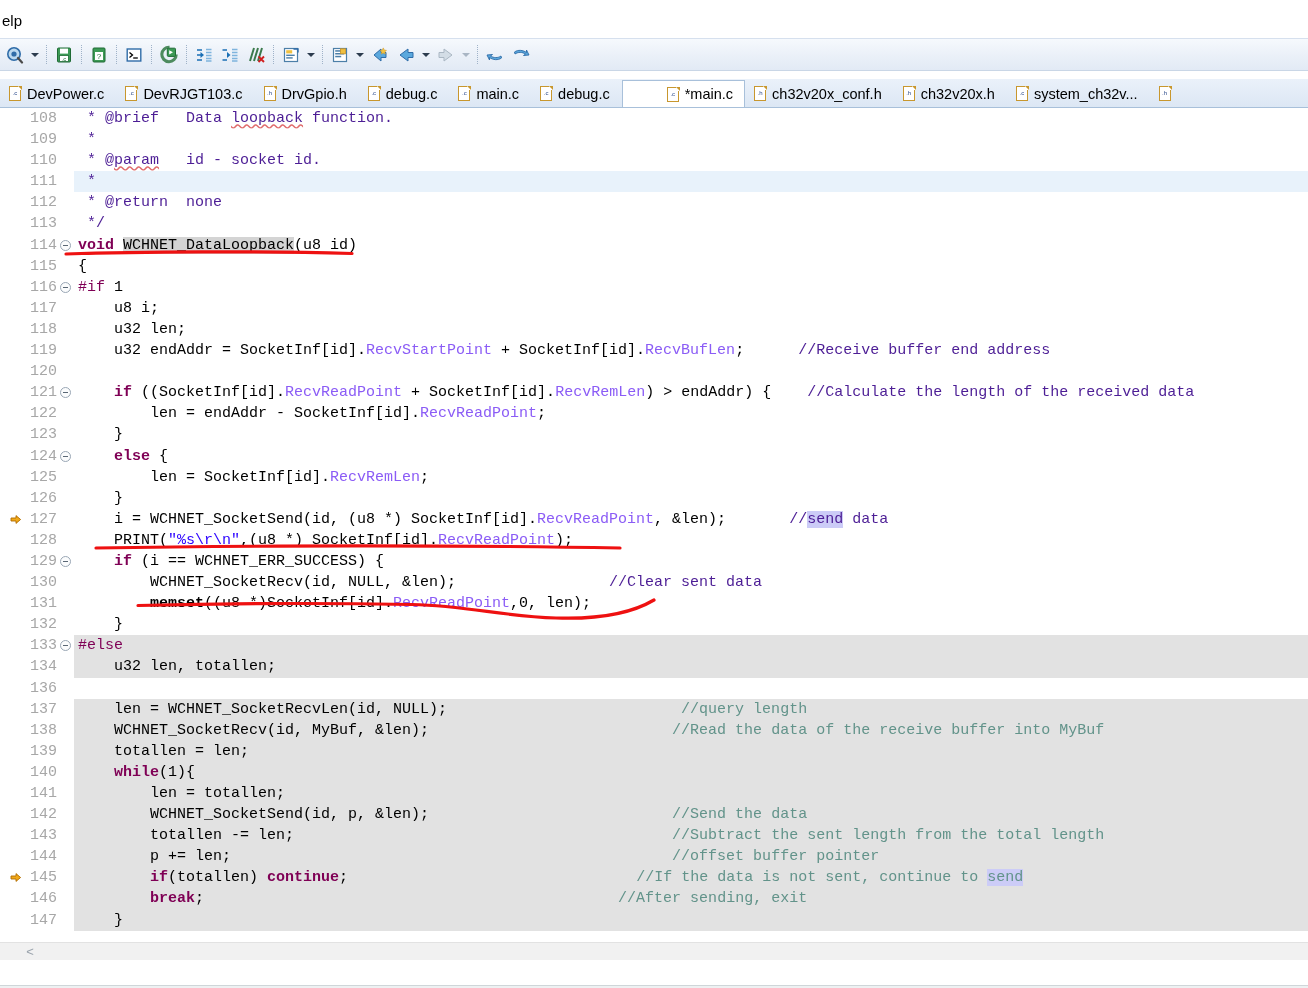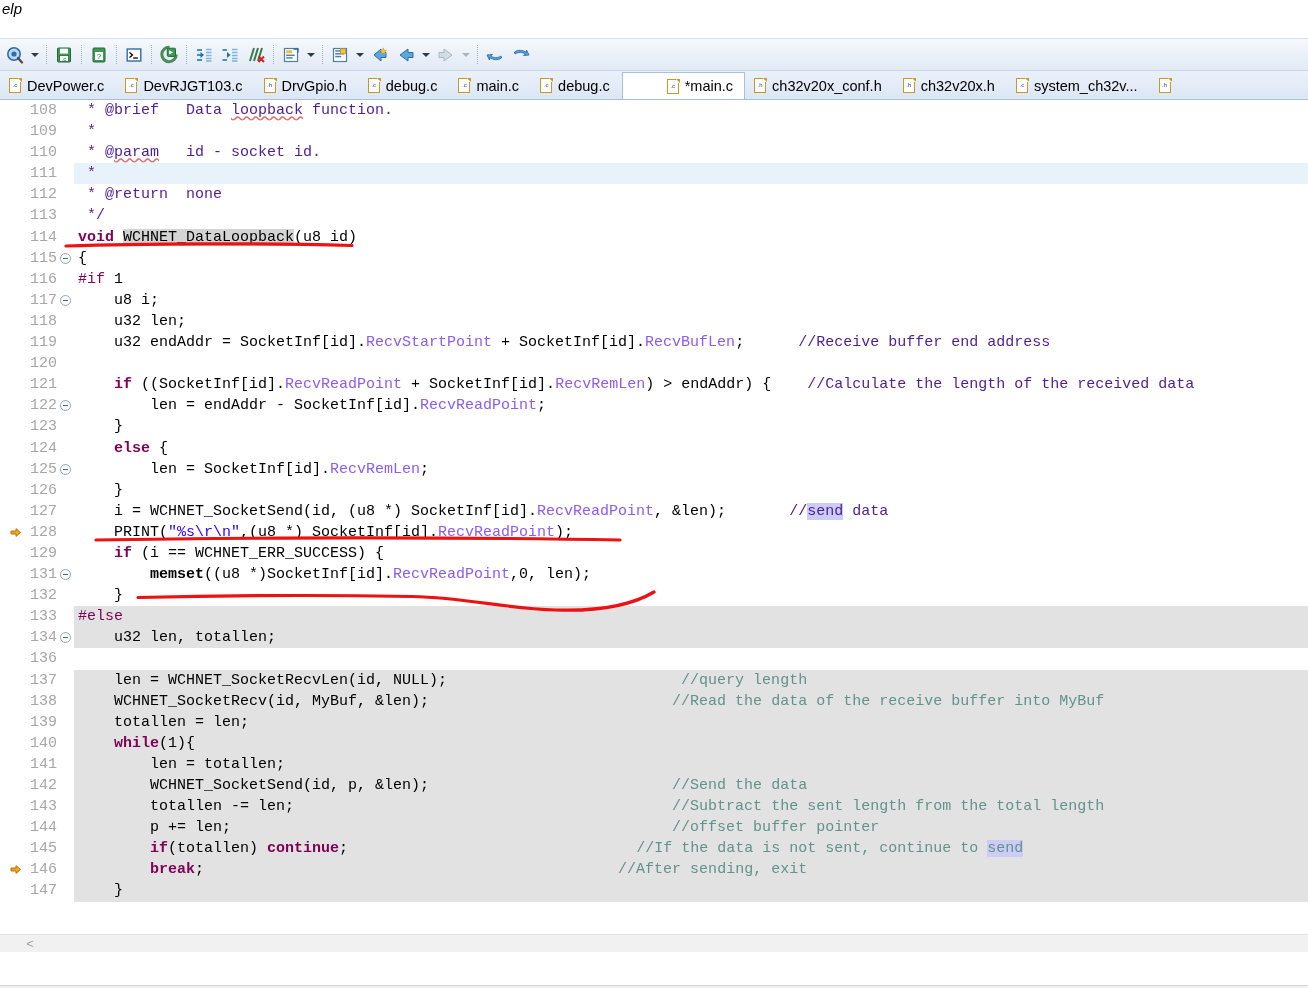--- a/index.html
+++ b/index.html
@@ -12,25 +12,24 @@
   }
 
   
   #menubar-strip {
     height: 38px;
     background: #ffffff;
     position: relative;
   }
   #menubar-strip .menu-label {
     position: absolute;
-    left: 2px; top: 0;
+    left: 2px; top: 12px;
     font-size: 15px;
     color: #000000;
     line-height: 18px;
-    font-style: italic;
   }
 
   
   #toolbar {
     height: 33px;
     background: linear-gradient(to bottom, #f6f9fd 0%, #eaf0f8 55%, #e2eaf5 100%);
     border-top: 1px solid #d6e0ee;
     border-bottom: 1px solid #c9d6e6;
     display: flex;
     align-items: center;
@@ -65,20 +64,21 @@
 
   
   #tabbar {
     height: 29px;
     background: linear-gradient(to bottom, #eaf1fa 0%, #dce7f4 100%);
     border-bottom: 1px solid #a8c0da;
     display: flex;
     align-items: flex-end;
     overflow: hidden;
     position: relative;
+    margin-top: 8px;
   }
   .tab {
     height: 27px;
     display: flex;
     align-items: center;
     gap: 5px;
     padding: 0 11px 0 9px;
     font-size: 14.5px;
     color: #000000;
     white-space: nowrap;
@@ -126,21 +126,21 @@
     overflow: hidden;
   }
   .line {
     position: relative;
     height: 21.1px;
     line-height: 21.1px;
     white-space: pre;
     font-family: "Liberation Mono", monospace;
     font-size: 15px;
     display: flex;
-    align-items: flex-end;
+    align-items: flex-start;
   }
   .line.cur .code-cell { background: #e8f2fb; }
   .line.inactive .code-cell { background: #e2e2e2; }
 
   
   .chgbar {
     flex: 0 0 10px;
     background: #ffffff;
   }
   .line.changed .chgbar {
@@ -533,20 +533,21 @@
       <div class="line changed"><div class="chgbar"></div><div class="mark"></div><div class="lnum">122</div><div class="fold"></div><div class="vsep"></div><div class="code-cell"><span class="pl">        len = endAddr - SocketInf[id].</span><span class="fld">RecvReadPoint</span><span class="pl">;</span></div></div>
       <div class="line changed"><div class="chgbar"></div><div class="mark"></div><div class="lnum">123</div><div class="fold"></div><div class="vsep"></div><div class="code-cell"><span class="pl">    }</span></div></div>
       <div class="line changed"><div class="chgbar"></div><div class="mark"></div><div class="lnum">124</div><div class="fold"><span class="foldbox"></span></div><div class="vsep"></div><div class="code-cell"><span class="pl">    </span><span class="kw">else</span><span class="pl"> {</span></div></div>
       <div class="line changed"><div class="chgbar"></div><div class="mark"></div><div class="lnum">125</div><div class="fold"></div><div class="vsep"></div><div class="code-cell"><span class="pl">        len = SocketInf[id].</span><span class="fld">RecvRemLen</span><span class="pl">;</span></div></div>
       <div class="line changed"><div class="chgbar"></div><div class="mark"></div><div class="lnum">126</div><div class="fold"></div><div class="vsep"></div><div class="code-cell"><span class="pl">    }</span></div></div>
       <div class="line changed"><div class="chgbar"></div><div class="mark"><svg class="dbg-arrow" viewBox="0 0 12 11">
             <path d="M1 4 L6 4 L6 1.6 L10.6 5.5 L6 9.4 L6 7 L1 7 Z" fill="#f0a818" stroke="#b06c00" stroke-width="0.9"></path>
           </svg></div><div class="lnum">127</div><div class="fold"></div><div class="vsep"></div><div class="code-cell"><span class="pl">    i = WCHNET_SocketSend(id, (u8 *) SocketInf[id].</span><span class="fld">RecvReadPoint</span><span class="pl">, &amp;len);       </span><span class="cmt">//</span><span class="cmt occ">send</span><span class="cmt"> data</span></div></div>
       <div class="line changed"><div class="chgbar"></div><div class="mark"></div><div class="lnum">128</div><div class="fold"></div><div class="vsep"></div><div class="code-cell"><span class="pl">    PRINT(</span><span class="str">"%s\r\n"</span><span class="pl">,(u8 *) SocketInf[id].</span><span class="fld">RecvReadPoint</span><span class="pl">);</span></div></div>
       <div class="line changed"><div class="chgbar"></div><div class="mark"></div><div class="lnum">129</div><div class="fold"><span class="foldbox"></span></div><div class="vsep"></div><div class="code-cell"><span class="pl">    </span><span class="kw">if</span><span class="pl"> (i == WCHNET_ERR_SUCCESS) {</span></div></div>
+      <div class="line changed"><div class="chgbar"></div><div class="mark"></div><div class="lnum">130</div><div class="fold"></div><div class="vsep"></div><div class="code-cell"><span class="pl">        WCHNET_SocketRecv(id, NULL, &amp;len);                 </span><span class="cmt">//Clear sent data</span></div></div>
       <div class="line changed"><div class="chgbar"></div><div class="mark"></div><div class="lnum">131</div><div class="fold"></div><div class="vsep"></div><div class="code-cell"><span class="pl">        </span><span class="pl bold-memset" style="font-weight: bold;">memset</span><span class="pl">((u8 *)SocketInf[id].</span><span class="fld">RecvReadPoint</span><span class="pl">,0, len);</span></div></div>
       <div class="line changed"><div class="chgbar"></div><div class="mark"></div><div class="lnum">132</div><div class="fold"></div><div class="vsep"></div><div class="code-cell"><span class="pl">    }</span></div></div>
       <div class="line changed inactive"><div class="chgbar"></div><div class="mark"></div><div class="lnum">133</div><div class="fold"><span class="foldbox"></span></div><div class="vsep"></div><div class="code-cell"><span class="pp">#else</span></div></div>
       <div class="line changed inactive"><div class="chgbar"></div><div class="mark"></div><div class="lnum">134</div><div class="fold"></div><div class="vsep"></div><div class="code-cell"><span class="pl">    u32 len, totallen;</span></div></div>
       <div class="line changed inactive"><div class="chgbar"></div><div class="mark"></div><div class="lnum">136</div><div class="fold"></div><div class="vsep"></div><div class="code-cell"></div></div>
       <div class="line changed inactive"><div class="chgbar"></div><div class="mark"></div><div class="lnum">137</div><div class="fold"></div><div class="vsep"></div><div class="code-cell"><span class="pl">    len = WCHNET_SocketRecvLen(id, NULL);                          </span><span class="cmt-dim">//query length</span></div></div>
       <div class="line changed inactive"><div class="chgbar"></div><div class="mark"></div><div class="lnum">138</div><div class="fold"></div><div class="vsep"></div><div class="code-cell"><span class="pl">    WCHNET_SocketRecv(id, MyBuf, &amp;len);                           </span><span class="cmt-dim">//Read the data of the receive buffer into MyBuf</span></div></div>
       <div class="line changed inactive"><div class="chgbar"></div><div class="mark"></div><div class="lnum">139</div><div class="fold"></div><div class="vsep"></div><div class="code-cell"><span class="pl">    totallen = len;</span></div></div>
       <div class="line changed inactive"><div class="chgbar"></div><div class="mark"></div><div class="lnum">140</div><div class="fold"></div><div class="vsep"></div><div class="code-cell"><span class="pl">    </span><span class="kw">while</span><span class="pl">(1){</span></div></div>
       <div class="line changed inactive"><div class="chgbar"></div><div class="mark"></div><div class="lnum">141</div><div class="fold"></div><div class="vsep"></div><div class="code-cell"><span class="pl">        len = totallen;</span></div></div>

